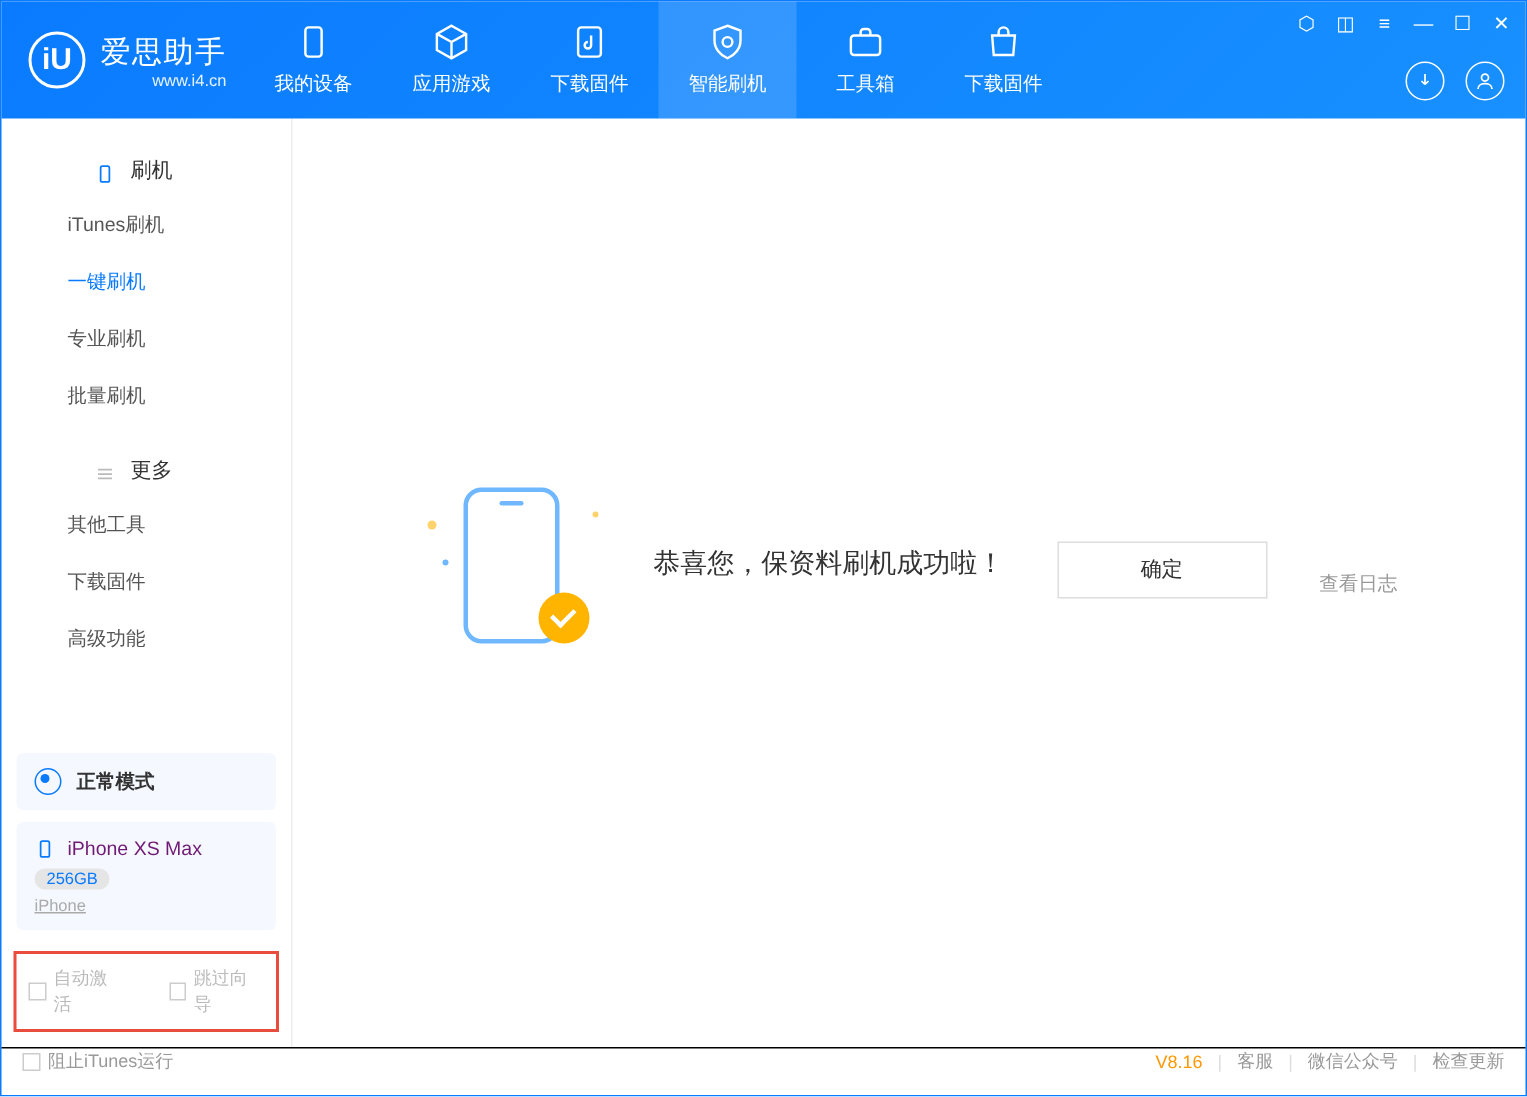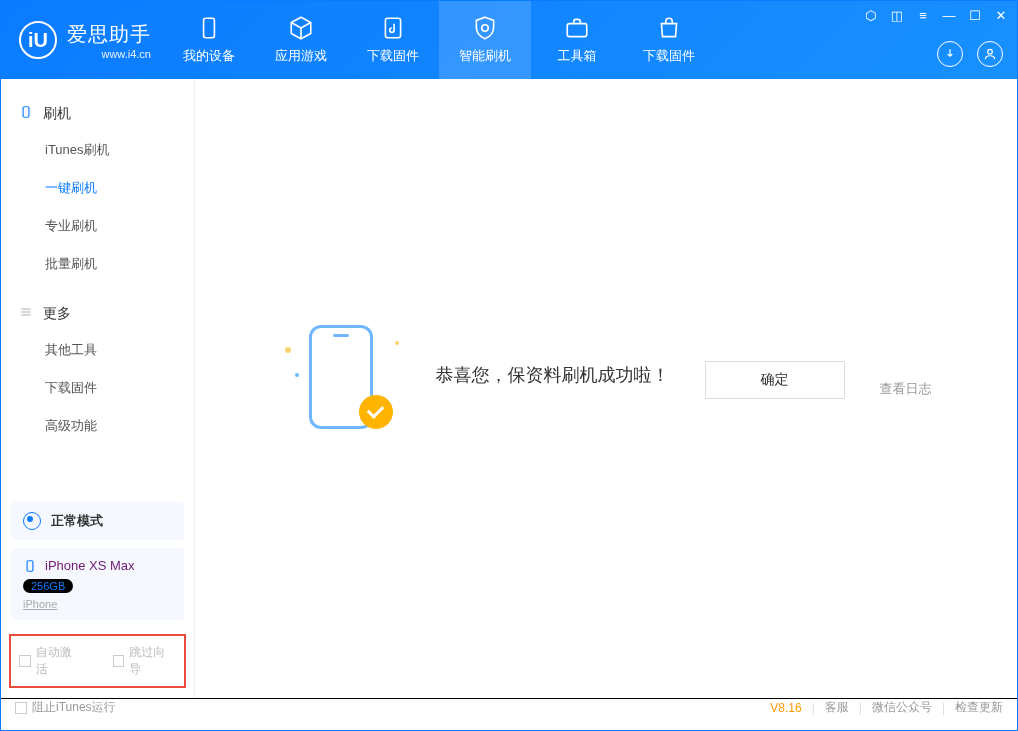--- a/index.html
+++ b/index.html
@@ -15,32 +15,32 @@
 .tab { width:92px; height:100%; display:flex; flex-direction:column; align-items:center; justify-content:center; color:#fff; font-size:13px; cursor:pointer; }
 .tab.active { background:rgba(255,255,255,0.15); }
 .tab-icon { width:26px; height:26px; margin-bottom:6px; display:flex; align-items:center; justify-content:center; }
 .tab-icon svg { width:26px; height:26px; }
 .win-controls { position:absolute; top:6px; right:8px; display:flex; gap:10px; }
 .win-controls span { color:#fff; font-size:13px; cursor:pointer; width:16px; height:16px; display:flex; align-items:center; justify-content:center; }
 .header-right { position:absolute; right:14px; bottom:12px; display:flex; gap:14px; }
 .header-right .hicon { width:26px; height:26px; border:1.5px solid #fff; border-radius:50%; display:flex; align-items:center; justify-content:center; color:#fff; cursor:pointer; }
 .body { flex:1; display:flex; min-height:0; }
 .sidebar { width:194px; border-right:1px solid #eee; display:flex; flex-direction:column; padding-top:18px; }
-.side-section-head { display:flex; align-items:flex-start; padding:8px 18px; color:#333; font-size:14px; font-weight:500; }
+.side-section-head { display:flex; align-items:flex-end; padding:8px 18px; color:#333; font-size:14px; font-weight:500;margin-left:44px; }
 .side-section-head .shead-icon { width:14px; height:14px; margin-right:10px; }
 .side-item { padding:10px 18px 10px 44px; color:#555; font-size:13px; cursor:pointer; }
 .side-item.active { color:#0a7bff; }
 .side-spacer { flex:1; }
 .mode-card { margin:8px 10px; background:#f5f9ff; border-radius:4px; padding:10px 12px; display:flex; align-items:center; color:#333; font-size:13px;font-weight:bold; }
 .mode-card .mode-icon { width:18px; height:18px; border:1.5px solid #0a7bff; border-radius:50%; margin-right:10px; position:relative; }
 .mode-card .mode-icon::after { content:''; position:absolute; width:6px; height:6px; background:#0a7bff; border-radius:50%; left:3px; top:3px; }
 .device-card { margin:0 10px 8px; background:#f5f9ff; border-radius:4px; padding:10px 12px; }
 .device-card .dname { color:#701a75; font-size:13px; font-weight:400; display:flex; align-items:center; }
 .device-card .dname svg { margin-right:8px; }
-.device-card .cap-badge { display:inline-block; background:#000000; color:#0a7bff; font-size:11px; border-radius:10px; padding:1px 8px; margin-top:6px; }
+.device-card .cap-badge { display:inline-block; background:#e5e5e5; color:#0a7bff; font-size:11px; border-radius:10px; padding:1px 8px; margin-top:6px; }
 .device-card .dtype { color:#aaa; font-size:11px; margin-top:4px;text-decoration:underline; }
 .check-row { margin:6px 8px 10px; border:2px solid #e74c3c; padding:8px 8px; display:flex; gap:30px; }
 .check-item { display:flex; align-items:center; font-size:12px; color:#bbb; cursor:pointer; }
 .check-item .cbox { width:12px; height:12px; border:1px solid #ccc; margin-right:5px; }
 .main { flex:1; display:flex; flex-direction:row; align-items:center; justify-content:center; position:relative;gap:35px; }
 .success-illustration { width:120px; height:120px; position:relative; margin-bottom:24px; }
 .phone-shape { width:64px; height:104px; border:3px solid #6fb8ff; border-radius:12px; background:#fff; position:absolute; left:28px; top:8px; }
 .phone-shape::before { content:''; position:absolute; top:6px; left:50%; transform:translateX(-50%); width:16px; height:3px; background:#6fb8ff; border-radius:2px; }
 .check-badge { position:absolute; right:8px; bottom:8px; width:34px; height:34px; background:#ffb400; border-radius:50%; display:flex; align-items:center; justify-content:center; }
 .check-badge::after { content:''; width:12px; height:7px; border-left:3px solid #fff; border-bottom:3px solid #fff; transform:rotate(-45deg); margin-top:-3px; }

